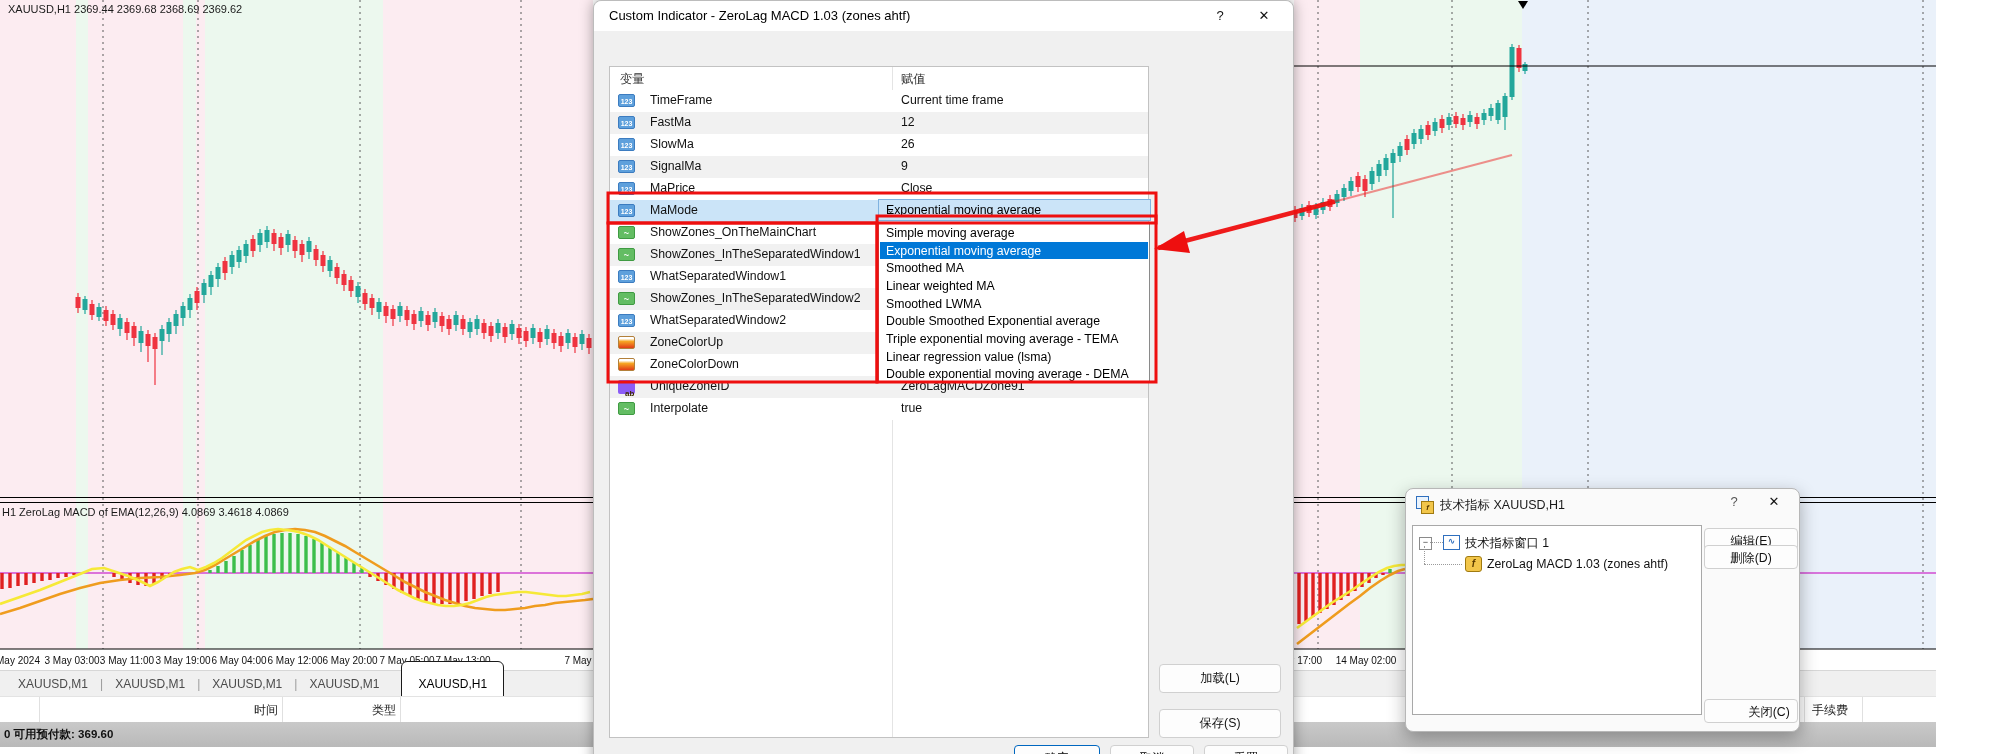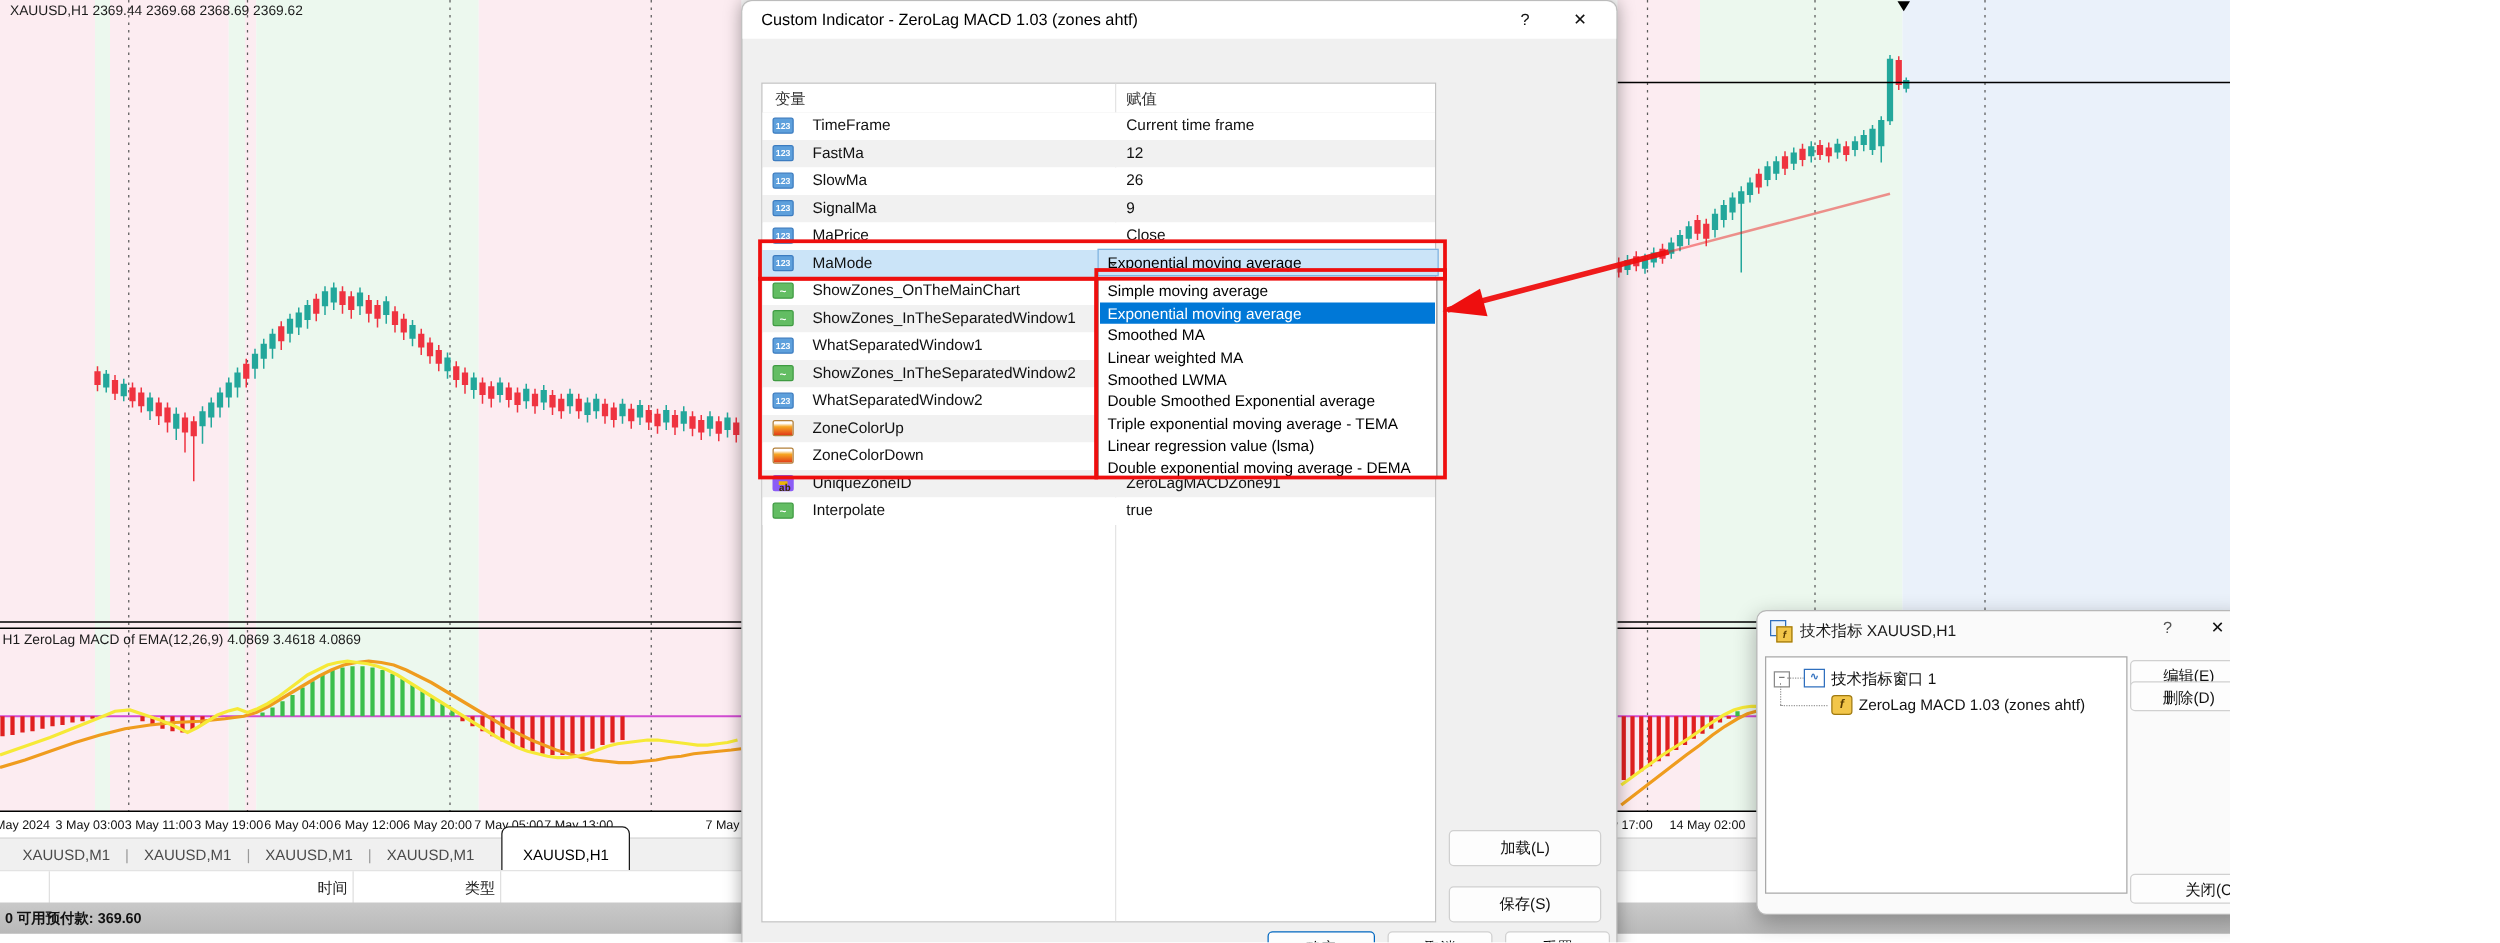--- a/index.html
+++ b/index.html
@@ -1,16 +1,16 @@
 <!DOCTYPE html>
 <html><head>
 <meta charset="utf-8">
 <style>
   html,body{margin:0;padding:0;background:#fff;}
-  #root{position:relative;width:1784px;height:754px;overflow:hidden;background:#fff;
+  #root{position:relative;width:1936px;height:754px;overflow:hidden;background:#fff;
         font-family:"Liberation Sans","DejaVu Sans",sans-serif;-webkit-font-smoothing:antialiased;}
   svg{position:absolute;left:0;top:0;}
   #labels div{position:absolute;white-space:nowrap;}
   .chart-title{font-size:11px;color:#1b1b1b;}
   .time-label{font-size:10px;color:#111;transform:translateX(-50%);}
   
   #tabbar{position:absolute;left:0;top:670px;width:2000px;height:26px;background:#f0f0f0;z-index:2;
           display:flex;align-items:center;padding-left:6px;box-sizing:border-box;border-top:1px solid #d7d7d7;}
   .btab{font-size:12px;color:#4b4b4b;padding:0 12px;}
   .btab-sep{color:#9a9a9a;font-size:12px;}
@@ -37,21 +37,21 @@
   #md-thead{position:absolute;left:0;top:0;right:0;height:23px;border-bottom:1px solid #e4e4e4;}
   .th{position:absolute;top:4px;font-size:12.3px;color:#333;}
   .prow{position:absolute;left:0;right:0;height:22px;}
   .prow .pname{position:absolute;left:40px;top:3px;font-size:12.3px;color:#111;}
   .prow .pval{position:absolute;left:291px;top:3px;font-size:12.3px;color:#111;}
   .picon{position:absolute;left:8px;top:4px;width:17px;height:13px;border-radius:2px;
          font-size:7px;font-weight:bold;color:#fff;text-align:center;line-height:13px;}
   .picon.n{background:#5ea0dc;border:1px solid #3c7cc0;box-sizing:border-box;}
   .picon.b{background:#63bd63;border:1px solid #3f9b42;box-sizing:border-box;font-size:9px;}
   .picon.c{background:linear-gradient(#fff 15%,#f6a623 40%,#e23c17 100%);border:1px solid #b3803a;box-sizing:border-box;}
-  .picon.s{background:#eab308;border:5px solid #8b5cf6;box-sizing:border-box;color:#3c2c00;font-size:8px;font-family:Liberation Mono, monospace;}
+  .picon.s{background:#eab308;border:7px solid #8b5cf6;box-sizing:border-box;color:#3c2c00;font-size:8px;}
   #md-combo{position:absolute;left:284px;top:198px;width:273px;height:22px;background:#cbe4f8;
             border:1px solid #7fb2e0;box-sizing:border-box;z-index:3;}
   #md-combo span{position:absolute;left:7px;top:3px;font-size:12.3px;color:#000;}
   #md-combo .chev{position:absolute;right:6px;top:3px;color:#444;font-size:11px;}
   #md-dropdown{position:absolute;left:284px;top:221px;width:272px;height:160px;background:#fff;
                border:1px solid #8a8a8a;box-sizing:border-box;z-index:4;}
   .dd-item{position:absolute;left:1px;right:1px;height:17.7px;font-size:12.3px;color:#000;
            padding-left:6px;box-sizing:border-box;display:flex;align-items:center;}
   .dd-item.sel{background:#0078d7;color:#fff;}
   .wbtn{position:absolute;width:120px;height:27px;background:#fdfdfd;border:1px solid #d0d0d0;border-radius:4px;

